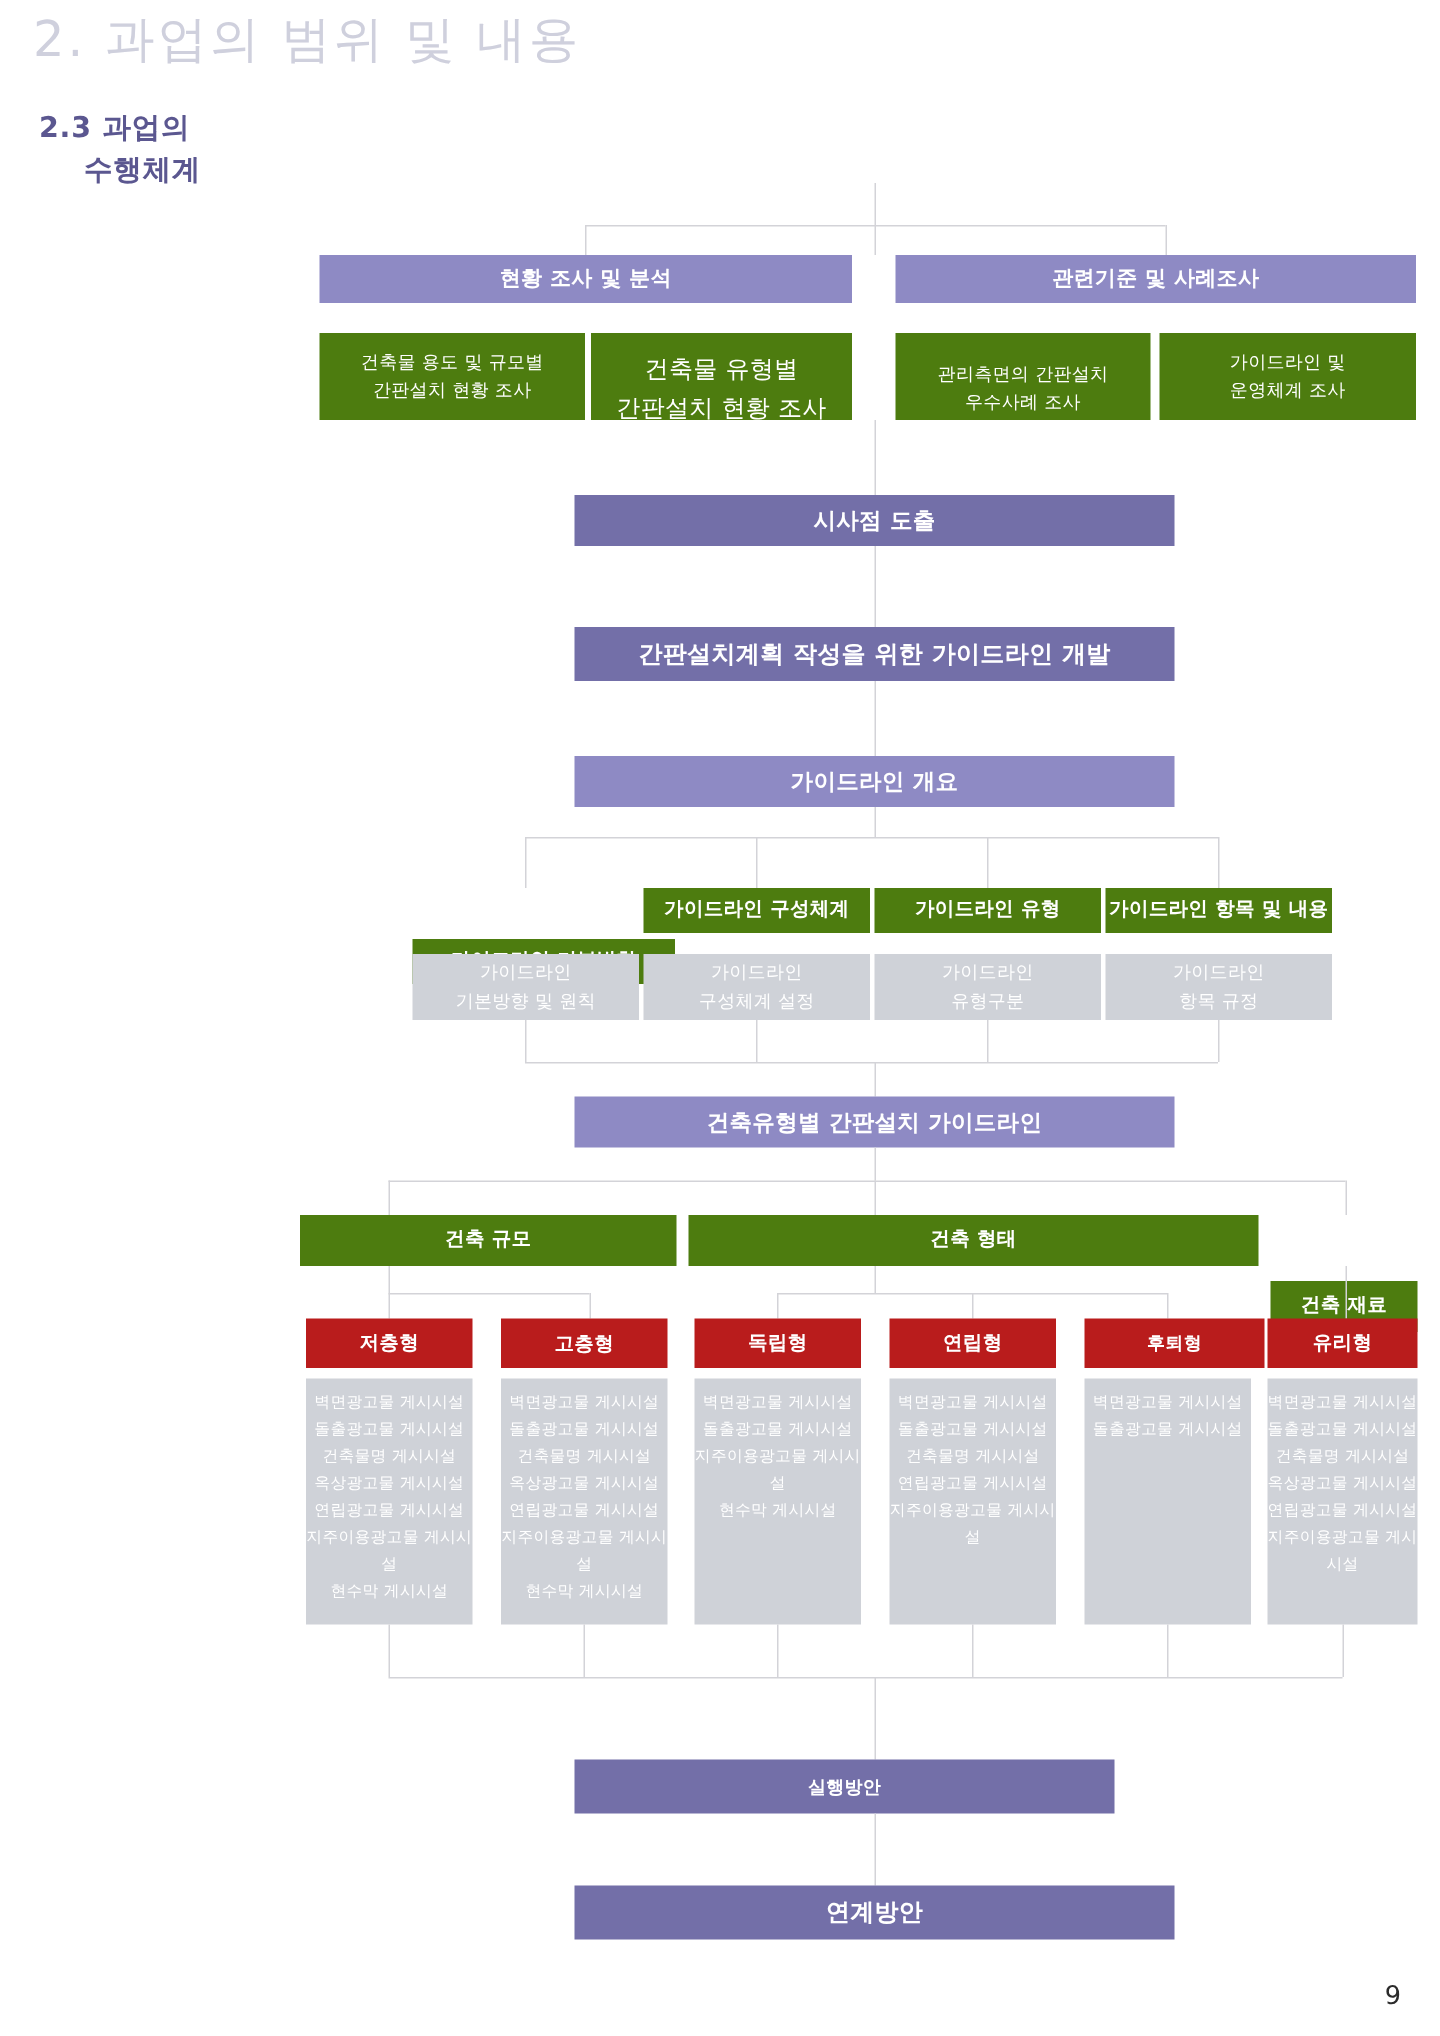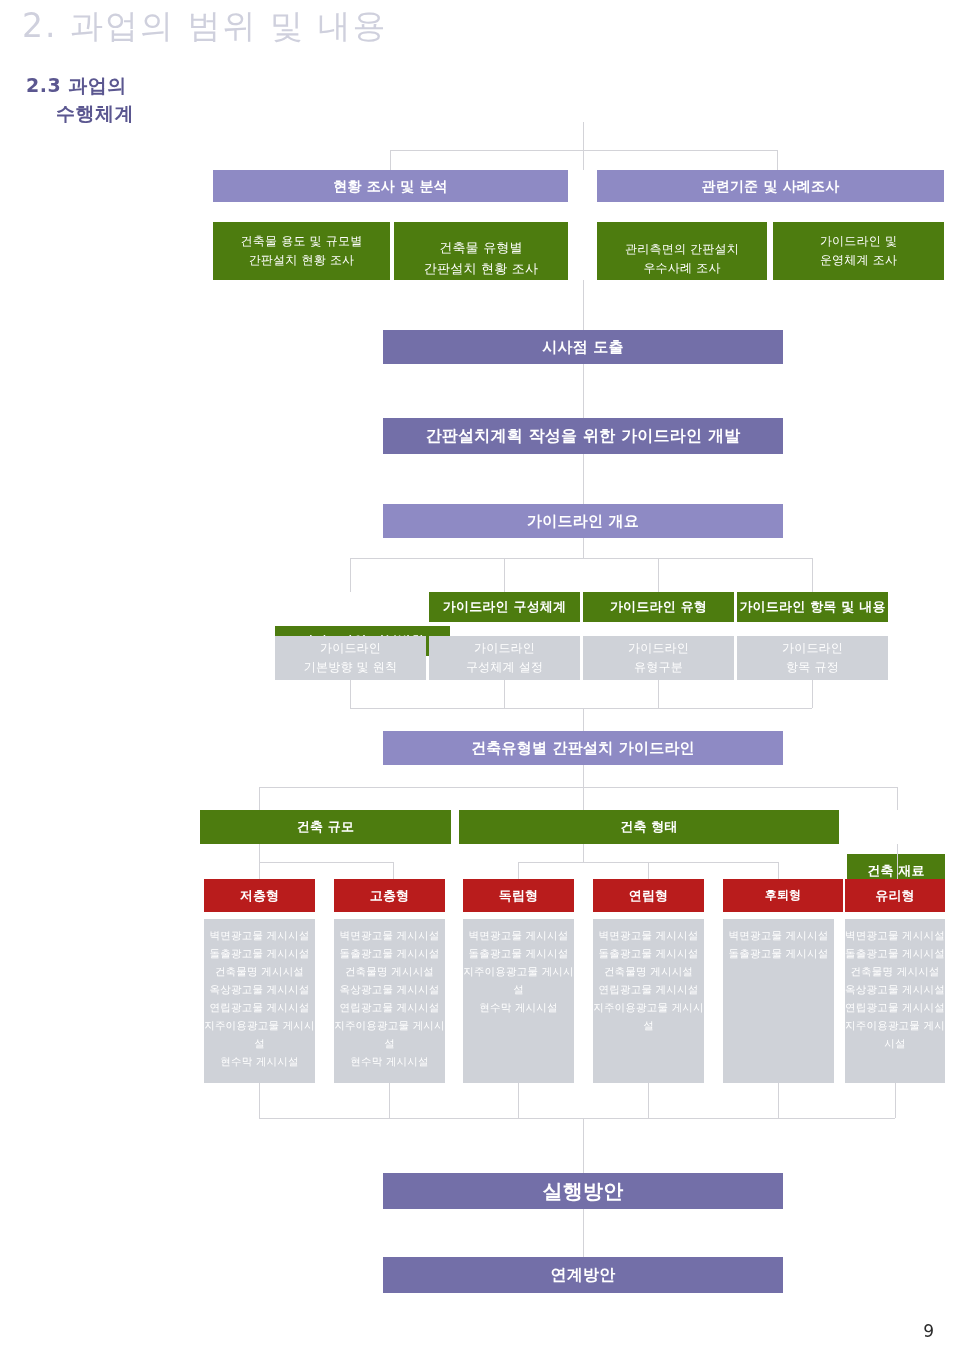--- a/index.html
+++ b/index.html
@@ -107,21 +107,21 @@
   <div class="ln v" style="left:583px; top:122px; height:48px;"></div>
   <div class="ln h" style="left:390px; top:150px; width:387px;"></div>
   <div class="ln v" style="left:390px; top:150px; height:20px;"></div>
   <div class="ln v" style="left:777px; top:150px; height:20px;"></div>
 
   <div class="box purple-light" style="left:597px; top:170px; width:347px; height:32px; font-size:14px;">관련기준 및 사례조사</div>
   <div class="box purple-light" style="left:213px; top:170px; width:355px; height:32px; font-size:14px;">현황 조사 및 분석</div>
 
   <div class="box gray-dark list" style="left:213px; top:222px; width:177px; height:58px; font-size:12px; align-items:center; padding-top:0; font-weight:normal; line-height:1.6;">건축물 용도 및 규모별
 간판설치 현황 조사</div>
-  <div class="box gray-dark list" style="left:394px; top:222px; width:174px; height:58px; font-size:13px; align-items:center; padding-top:16px; font-weight:normal; line-height:1.6;">건축물 유형별
+  <div class="box gray-dark list" style="left:394px; top:222px; width:174px; height:58px; font-size:16px; align-items:center; padding-top:16px; font-weight:normal; line-height:1.6;">건축물 유형별
 간판설치 현황 조사</div>
   <div class="box gray-dark list" style="left:597px; top:222px; width:170px; height:58px; font-size:12px; align-items:center; padding-top:16px; font-weight:normal; line-height:1.6;">관리측면의 간판설치
 우수사례 조사</div>
   <div class="box gray-dark list" style="left:773px; top:222px; width:171px; height:58px; font-size:12px; align-items:center; padding-top:0; font-weight:normal; line-height:1.6;">가이드라인 및
 운영체계 조사</div>
 
   <div class="ln v" style="left:583px; top:280px; height:50px;"></div>
 
   <div class="box purple-dark" style="left:383px; top:330px; width:400px; height:34px; font-size:15px;">시사점 도출</div>
 
@@ -239,21 +239,21 @@
 
   <div class="ln v" style="left:259px; top:1083px; height:35px;"></div>
   <div class="ln v" style="left:389px; top:1083px; height:35px;"></div>
   <div class="ln v" style="left:518px; top:1083px; height:35px;"></div>
   <div class="ln v" style="left:648px; top:1083px; height:35px;"></div>
   <div class="ln v" style="left:778px; top:1083px; height:35px;"></div>
   <div class="ln v" style="left:895px; top:1083px; height:35px;"></div>
   <div class="ln h" style="left:259px; top:1118px; width:636px;"></div>
   <div class="ln v" style="left:583px; top:1118px; height:55px;"></div>
 
-  <div class="box purple-dark" style="left:383px; top:1173px; width:400px; height:36px; font-size:20px;">실행방안</div>
+  <div class="box purple-dark" style="left:383px; top:1173px; width:360px; height:36px; font-size:12px;">실행방안</div>
 
   <div class="ln v" style="left:583px; top:1209px; height:48px;"></div>
 
   <div class="box purple-dark" style="left:383px; top:1257px; width:400px; height:36px; font-size:16px;">연계방안</div>
 
   <div class="page-num">9</div>
 
 </div>
 
 </body></html>

